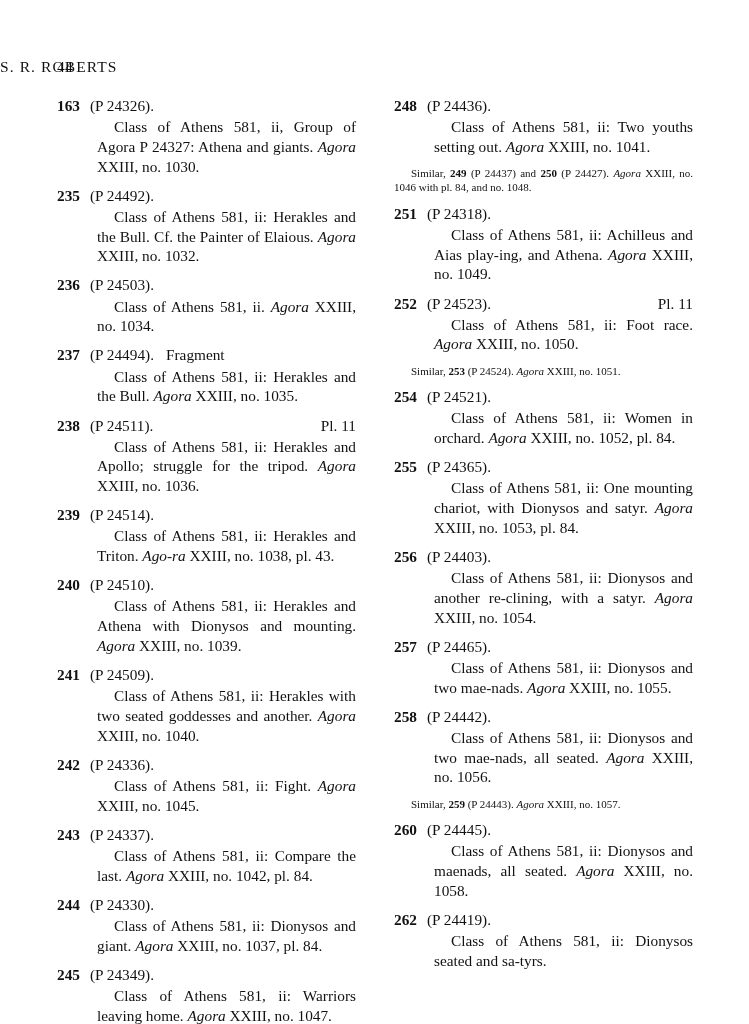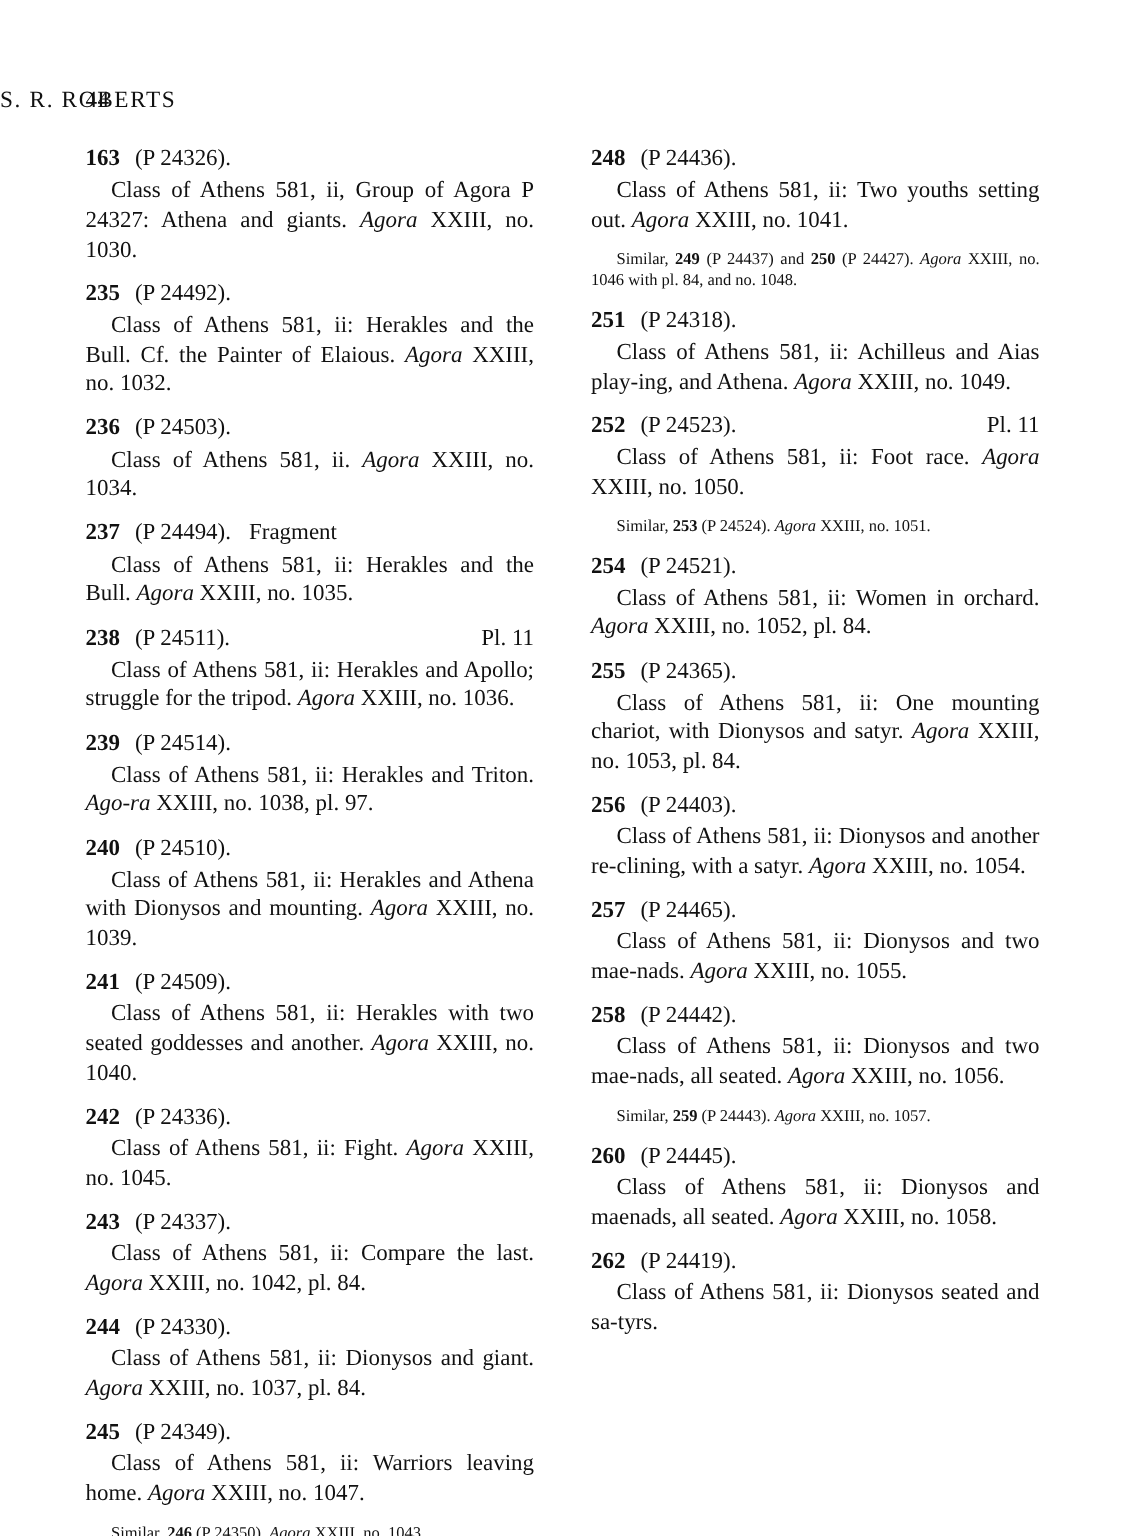--- a/index.html
+++ b/index.html
@@ -79,20 +79,21 @@
     font-weight: normal;
     text-align: right;
   }
   .body-text {
     font-size: 15.3px;
     line-height: 1.29;
     text-align: justify;
     text-justify: inter-word;
     text-indent: 17px;
     hyphens: manual;
+    margin-left: 40px;
   }
   .similar {
     font-size: 11px;
     line-height: 1.29;
     text-align: justify;
     text-indent: 17px;
     margin-bottom: 9.5px;
   }
   i, .it {
     font-style: italic;
@@ -128,21 +129,21 @@
         <div class="entry">
           <div class="entry-head"><span class="num">237</span><span class="inv">(P 24494).</span><span class="frag">Fragment</span></div>
           <div class="body-text"><span>Class of Athens 581, ii: Herakles and the Bull. </span><i>Agora</i><span> XXIII, no. 1035.</span></div>
         </div>
         <div class="entry">
           <div class="entry-head"><span class="num">238</span><span class="inv">(P 24511).</span><span class="plate">Pl. 11</span></div>
           <div class="body-text"><span>Class of Athens 581, ii: Herakles and Apollo; struggle for the tripod. </span><i>Agora</i><span> XXIII, no. 1036.</span></div>
         </div>
         <div class="entry">
           <div class="entry-head"><span class="num">239</span><span class="inv">(P 24514).</span></div>
-          <div class="body-text"><span>Class of Athens 581, ii: Herakles and Triton. </span><i>Ago-ra</i><span> XXIII, no. 1038, pl. 97.</span></div>
+          <div class="body-text"><span>Class of Athens 581, ii: Herakles and Triton. </span><i>Ago-ra</i><span> XXIII, no. 1038, pl. 43.</span></div>
         </div>
         <div class="entry">
           <div class="entry-head"><span class="num">240</span><span class="inv">(P 24510).</span></div>
           <div class="body-text"><span>Class of Athens 581, ii: Herakles and Athena with Dionysos and mounting. </span><i>Agora</i><span> XXIII, no. 1039.</span></div>
         </div>
         <div class="entry">
           <div class="entry-head"><span class="num">241</span><span class="inv">(P 24509).</span></div>
           <div class="body-text"><span>Class of Athens 581, ii: Herakles with two seated goddesses and another. </span><i>Agora</i><span> XXIII, no. 1040.</span></div>
         </div>
         <div class="entry">

